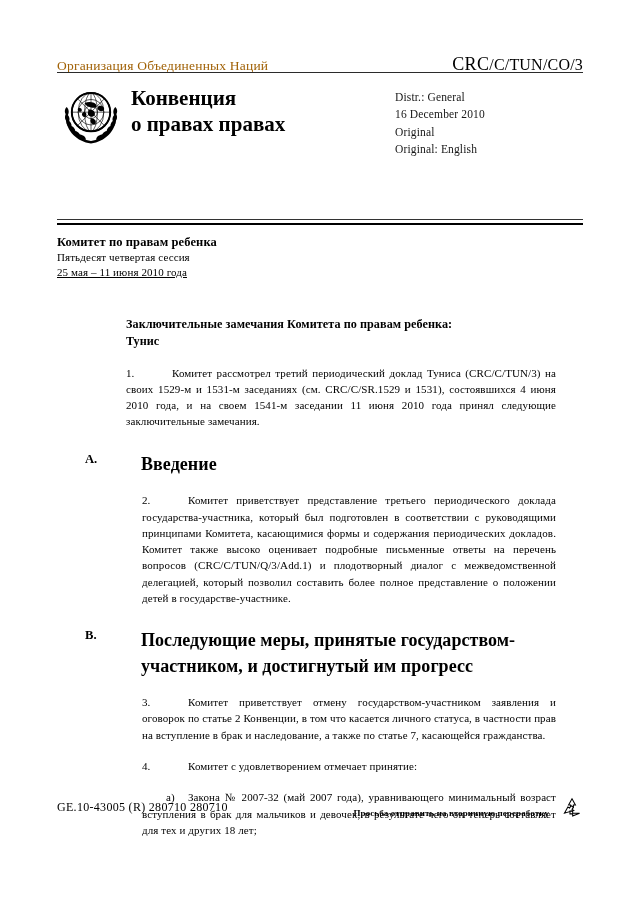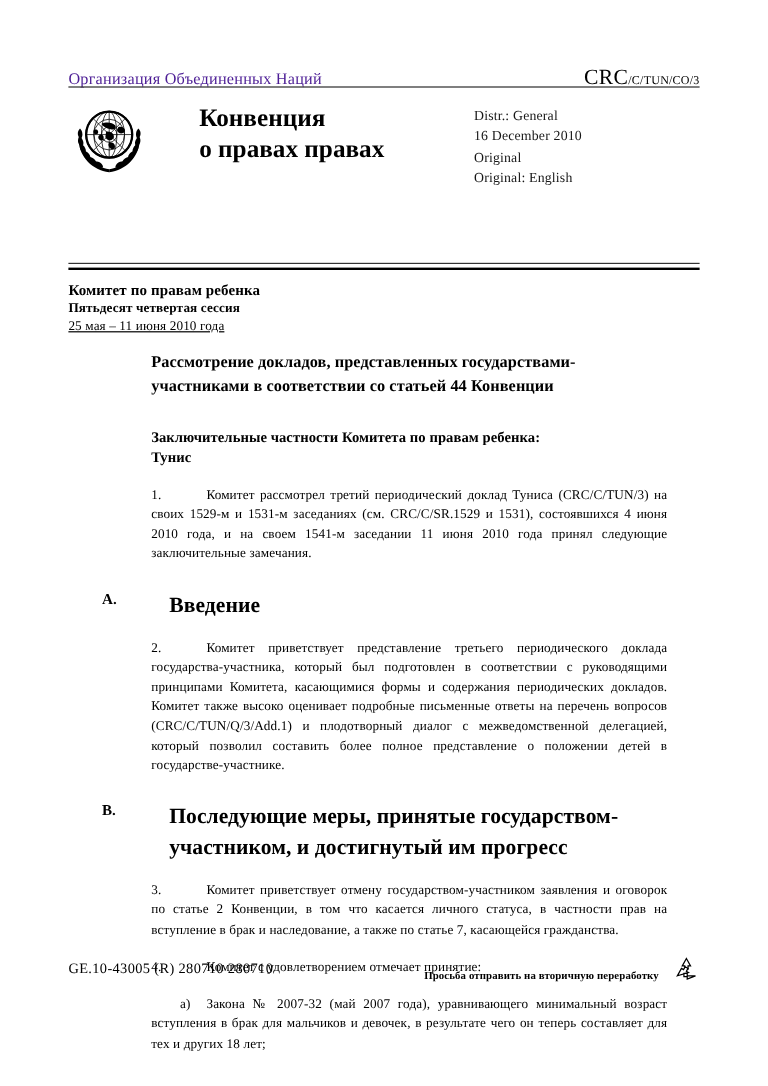--- a/index.html
+++ b/index.html
@@ -30,33 +30,33 @@
     left: 57px;
     top: 54px;
     width: 526px;
     display: flex;
     align-items: baseline;
     justify-content: space-between;
   }
   .org-name {
     font-size: 13.5px;
     letter-spacing: .2px;
-    color: #4c1d95;
+    color: #a16207;
     white-space: nowrap;
   }
   .symbol {
     white-space: nowrap;
     text-align: right;
   }
   .symbol .sym-main {
     font-size: 18px;
     letter-spacing: .3px;
   }
   .symbol .sym-sub {
-    font-size: 10px;
+    font-size: 16px;
     letter-spacing: .2px;
   }
 
   .rule-thin-top {
     position: absolute;
     left: 57px;
     top: 72px;
     width: 526px;
     height: 1px;
     background: #2b2b2b;
@@ -78,21 +78,20 @@
   }
   .conv-title {
     position: absolute;
     left: 74px;
     top: 5px;
     font-family: "Liberation Serif", "DejaVu Serif", serif;
     font-weight: bold;
     font-size: 21px;
     line-height: 1.25;
     letter-spacing: 0px;
-    margin-left: 35px;
   }
   .distr-block {
     position: absolute;
     left: 338px;
     top: 9px;
     font-size: 11.5px;
     line-height: 1.52;
     letter-spacing: .15px;
     color: #161616;
   }
@@ -121,21 +120,21 @@
     top: 234px;
     width: 526px;
   }
   .committee .c1 {
     font-weight: bold;
     font-size: 12.5px;
     line-height: 1.28;
     letter-spacing: .1px;
   }
   .committee .c2 {
-    font-weight: bold;
+    font-weight: normal;
     font-size: 11px;
     line-height: 1.33;
     letter-spacing: .1px;
   }
   .committee .c3 {
     font-size: 11px;
     line-height: 1.35;
     letter-spacing: .1px;
     text-decoration: underline;
   }
@@ -196,21 +195,21 @@
     font-size: 12.6px;
   }
   .section .sec-title {
     margin-left: 56px;
     font-weight: bold;
     font-size: 18px;
     line-height: 1.42;
     letter-spacing: .05px;
   }
   .section-body {
-    margin-left: 0;
+    margin-left: 16px;
   }
 
   
   .footer {
     position: absolute;
     left: 57px;
     top: 796px;
     width: 526px;
     display: flex;
     align-items: center;
@@ -316,24 +315,23 @@
   <div class="rule-thick-bot"></div>
 
   <div class="committee">
     <div class="c1">Комитет по правам ребенка</div>
     <div class="c2">Пятьдесят четвертая сессия</div>
     <div class="c3">25 мая – 11 июня 2010 года</div>
   </div>
 
   <div class="body-col">
 
-    <h1 class="doc-title">Рассмотрение докладов, представленных государствами-участниками в соответствии со статьей 44 Конвенции</h1>
 
     <h2 class="doc-subtitle">
-      <div>Заключительные частности Комитета по правам ребенка:</div>
+      <div>Заключительные замечания Комитета по правам ребенка:</div>
       <div>Тунис</div>
     </h2>
 
     <p class="para"><span class="num">1.</span><span>Комитет рассмотрел третий периодический доклад Туниса (CRC/C/TUN/3) на своих 1529-м и 1531-м заседаниях (см. CRC/C/SR.1529 и 1531), состоявшихся 4 июня 2010 года, и на своем 1541-м заседании 11 июня 2010 года принял следующие заключительные замечания.</span></p>
 
     <div class="section">
       <span class="sec-letter">A.</span>
       <div class="sec-title">Введение</div>
     </div>
     <div class="section-body">

